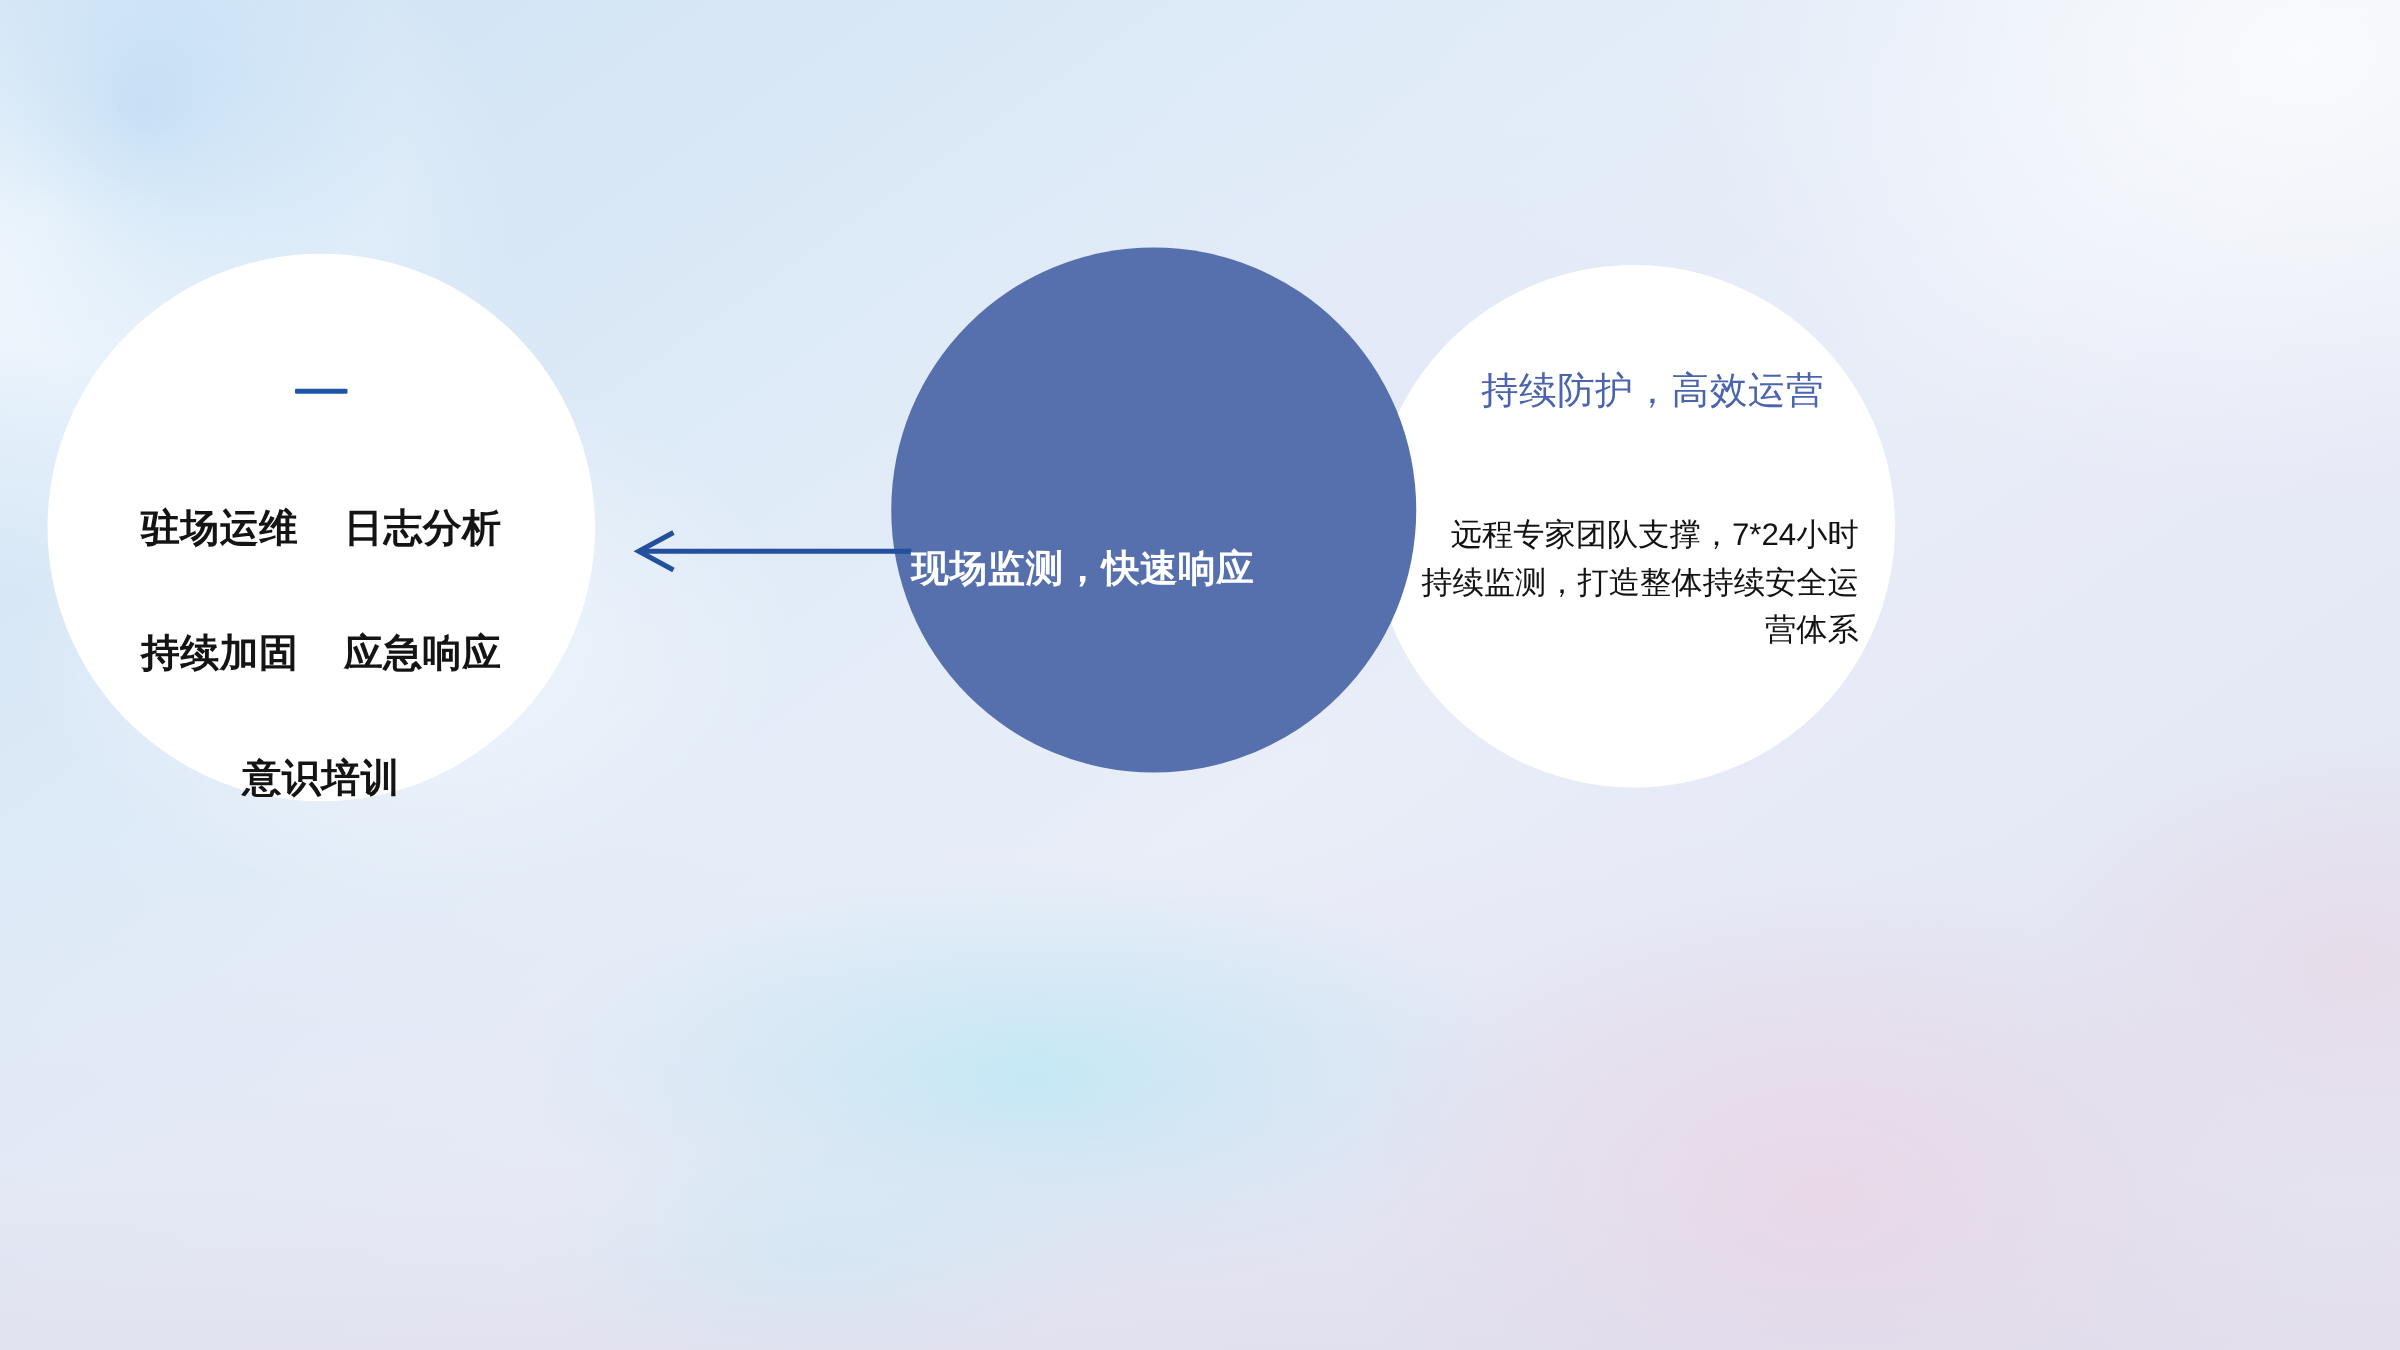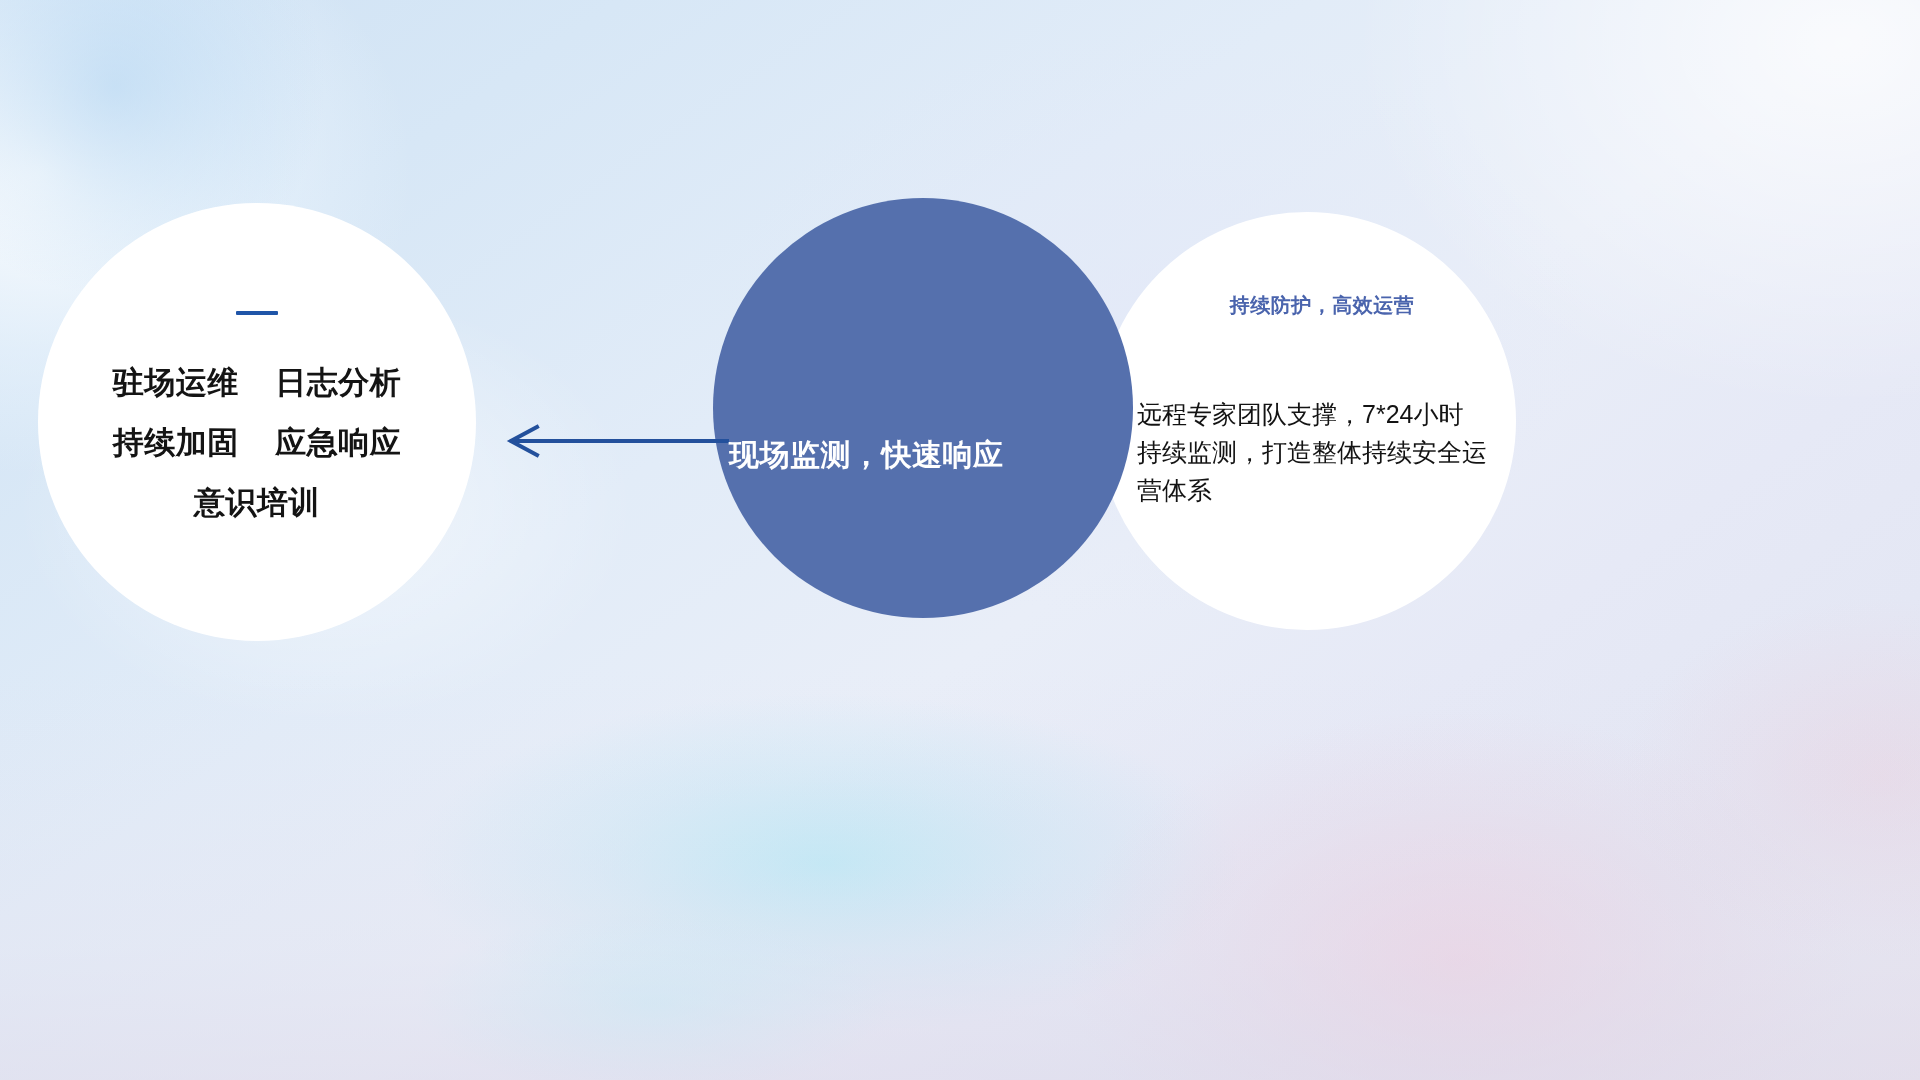--- a/index.html
+++ b/index.html
@@ -131,20 +131,21 @@
     top: 203px;
     width: 438px;
     height: 438px;
     z-index: 6;
     display: flex;
     flex-direction: column;
     align-items: center;
     justify-content: flex-start;
     padding-top: 108px;
     box-sizing: border-box;
+    gap: 40px;
   }
   #left-rule {
     width: 42px;
     height: 4px;
     background: #1f55a8;
     border-radius: 1px;
     margin-bottom: 52px;
   }
   .left-line {
     font-size: 31px;
@@ -199,34 +200,34 @@
     width: 418px;
     height: 418px;
     z-index: 5;
     display: flex;
     flex-direction: column;
     align-items: center;
     padding-top: 80px;
     box-sizing: border-box;
   }
   #right-title {
-    font-size: 20px;
-    font-weight: bold;
+    font-size: 30px;
+    font-weight: normal;
     color: #4a64ad;
     letter-spacing: 0.5px;
     white-space: nowrap;
     margin-left: 30px;
   }
   #right-body {
     margin-top: 76px;
     width: 350px;
     font-size: 25px;
     color: #131313;
     line-height: 1.52;
-    text-align: left;
+    text-align: right;
     margin-left: 10px;
   }
 
   
   #arrow {
     position: absolute;
     left: 495px;
     top: 424px;
     width: 235px;
     height: 34px;

